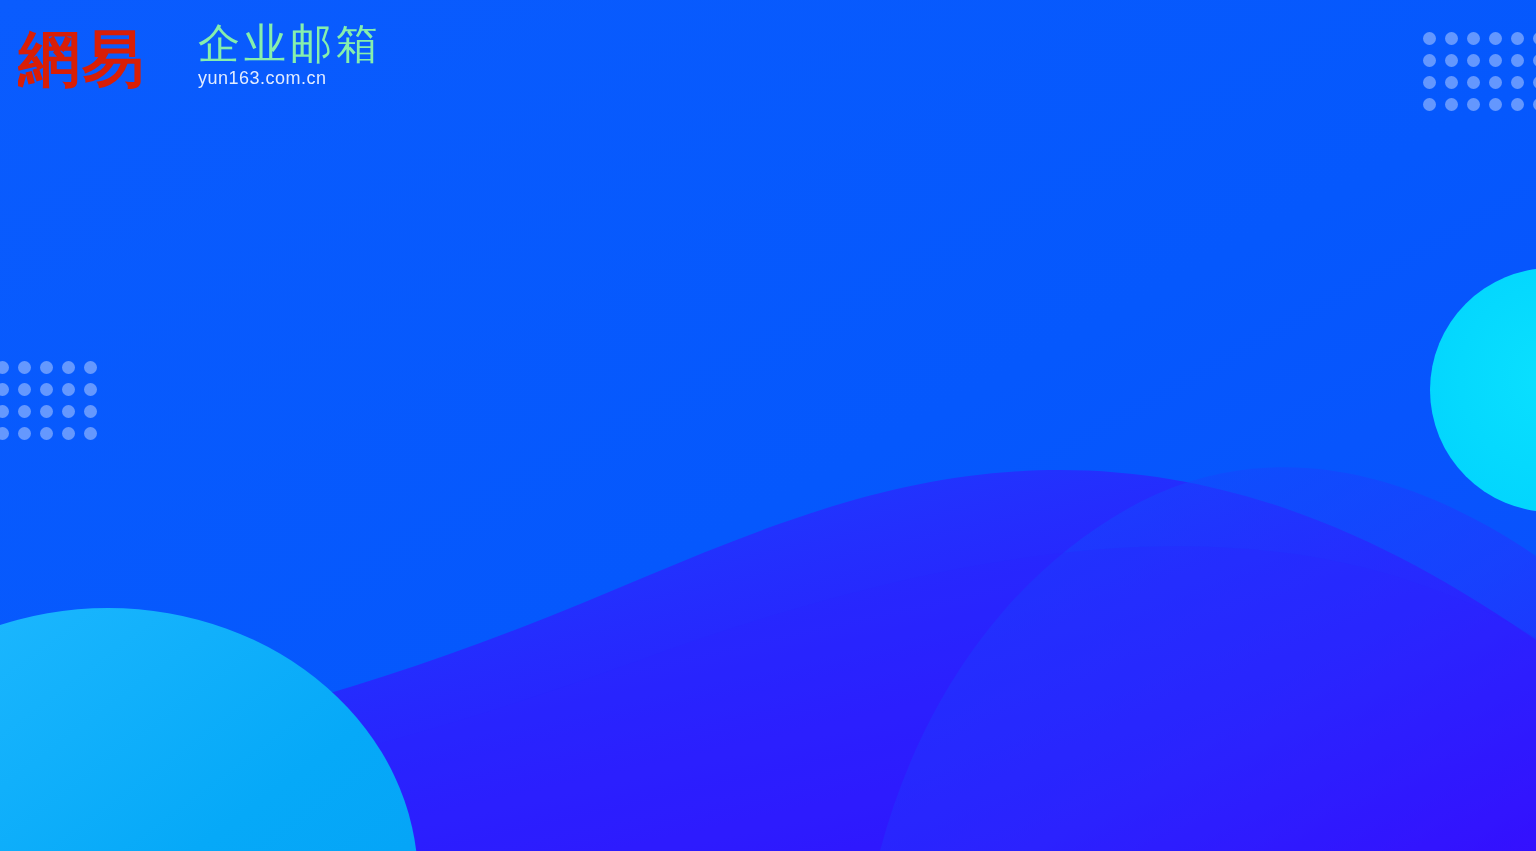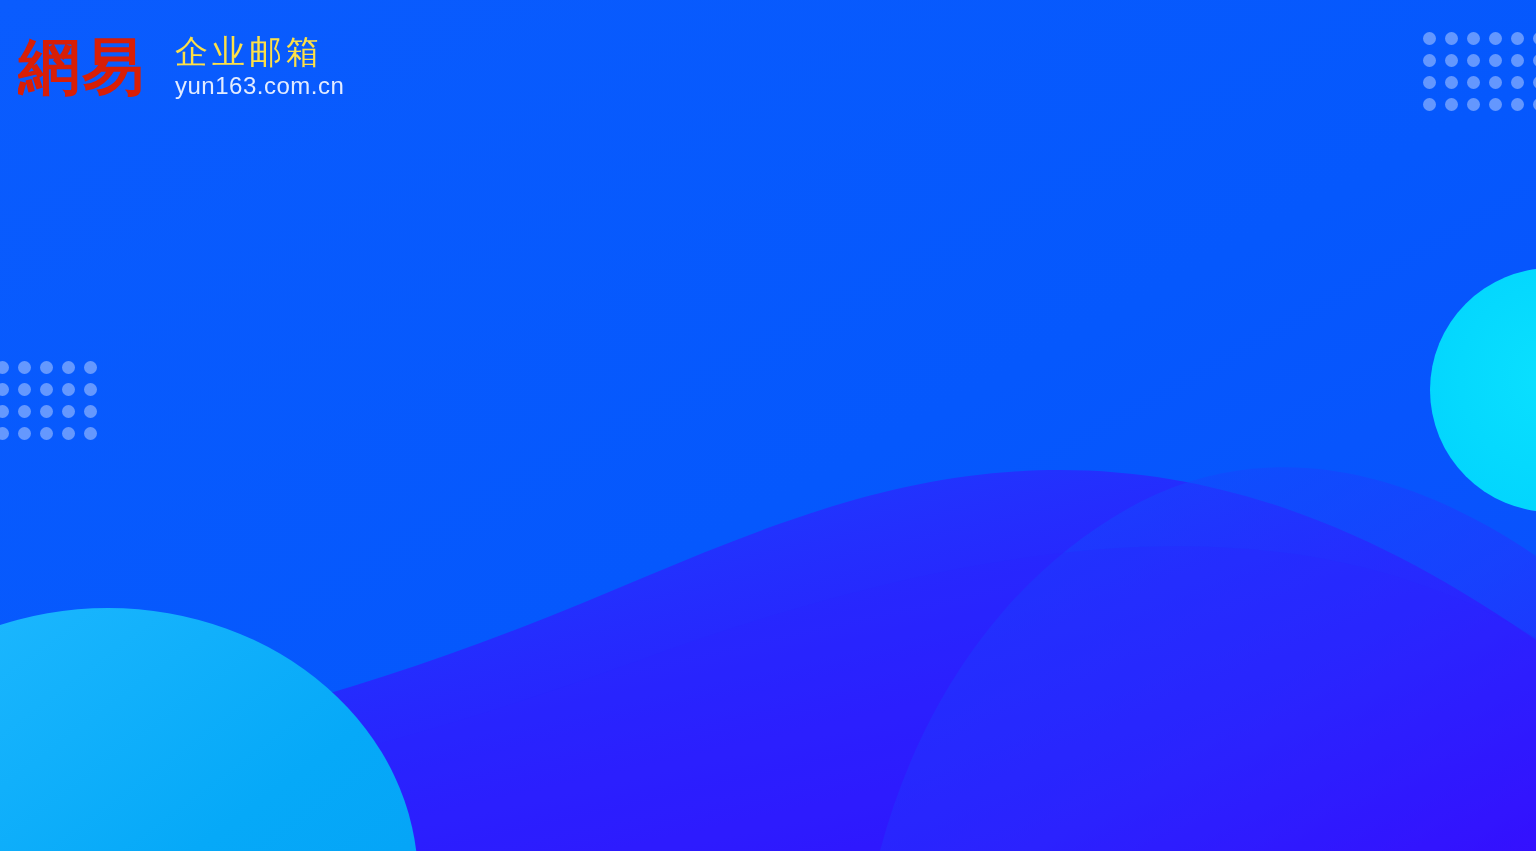--- a/index.html
+++ b/index.html
@@ -44,46 +44,46 @@
   }
   #dots-left {
     top:361px; left:-4px;
     grid-template-columns:repeat(5, 13px);
     grid-template-rows:repeat(4, 13px);
   }
 
   
   #logo {
     position:absolute;
-    top:22px; left:18px;
+    top:14px; left:18px;
     display:flex;
     align-items:center;
-    gap:5px;
+    gap:28px;
   }
   #logo-mark {
     display:block;
   }
   #logo-text {
     display:flex;
     flex-direction:column;
     justify-content:center;
     padding-top:4px;
   }
   #logo-title {
-    color:#fde047;
-    font-size:33px;
+    color:#86efac;
+    font-size:42px;
     line-height:38px;
     letter-spacing:4px;
     font-weight:400;
     white-space:nowrap;
     font-family:Liberation Serif, serif;
   }
   #logo-url {
     color:#e3ecff;
-    font-size:24px;
+    font-size:18px;
     line-height:26px;
     letter-spacing:0.5px;
     font-weight:400;
     white-space:nowrap;
     margin-top:2px;
   }
 
   
   #headline {
     position:absolute;

